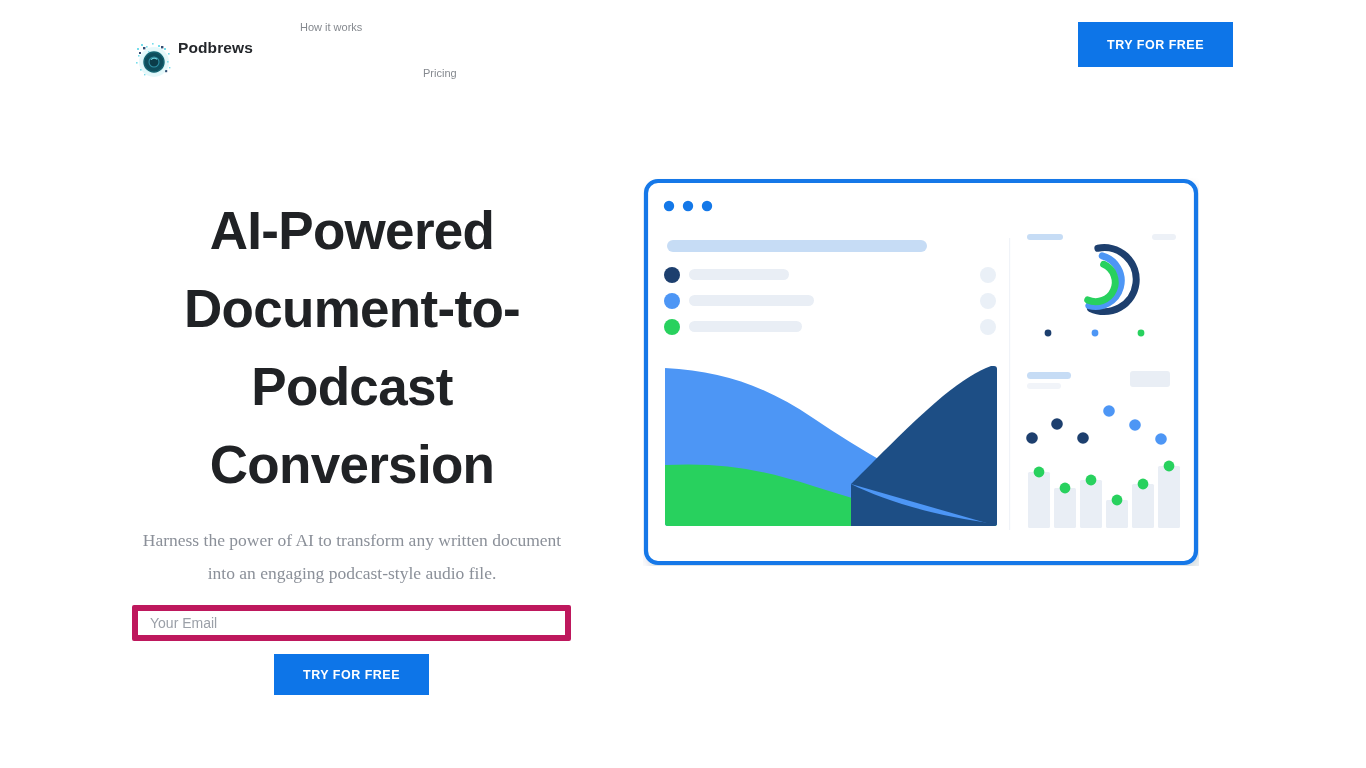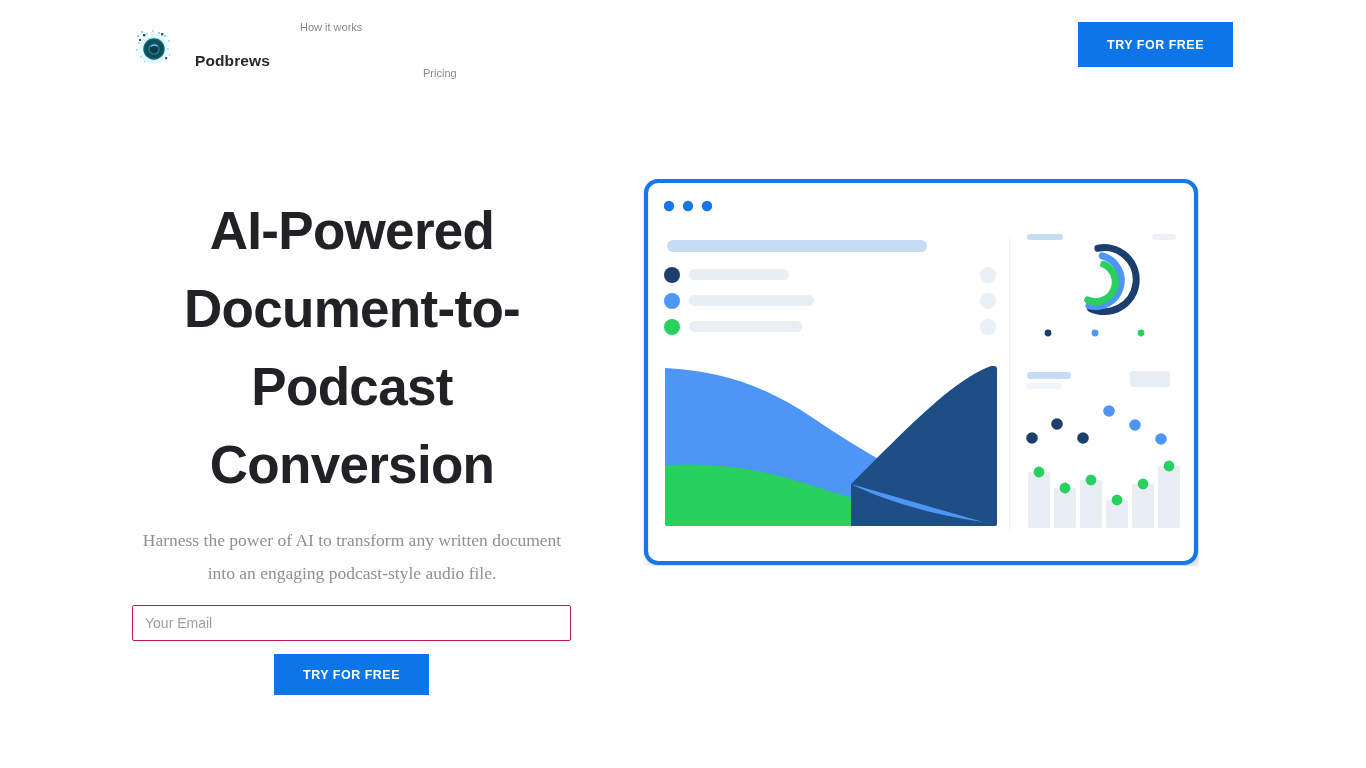--- a/index.html
+++ b/index.html
@@ -13,24 +13,24 @@
 
   
   #header {
     position: absolute;
     top: 0; left: 0;
     width: 1366px;
     height: 90px;
   }
   #brand {
     position: absolute;
-    left: 132px; top: 26px;
+    left: 132px; top: 39px;
     display: flex;
-    align-items: flex-end;
-    gap: 19px;
+    align-items: flex-start;
+    gap: 2px;
   }
   #logo-mark {
     width: 44px; height: 44px;
     position: relative;
     flex: 0 0 auto;
   }
   #brand-name {
     font-size: 15.5px;
     font-weight: bold;
     color: #24272b;
@@ -79,21 +79,21 @@
     font-size: 17.5px;
     line-height: 33px;
     color: #8b9099;
     font-weight: normal;
     font-family: Liberation Serif, serif;
   }
   #email-input {
     position: absolute;
     left: 132px; top: 605px;
     width: 439px; height: 36px;
-    border: 1px solid #be185d;
+    border: 6px solid #be185d;
     border-radius: 2px;
     padding: 0 12px;
     font-family: "Liberation Sans", sans-serif;
     font-size: 14px;
     color: #3b3f45;
     background: #fff;
     outline: none;
   }
   #email-input::placeholder { color: #9ba0a8; }
   #hero-cta {

